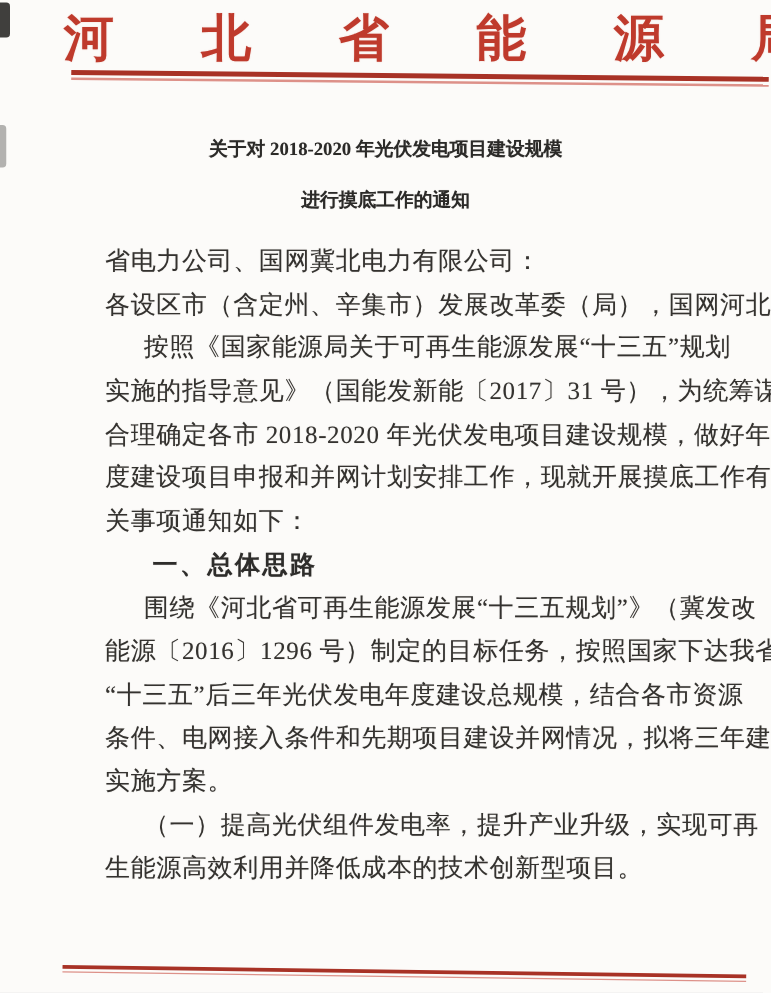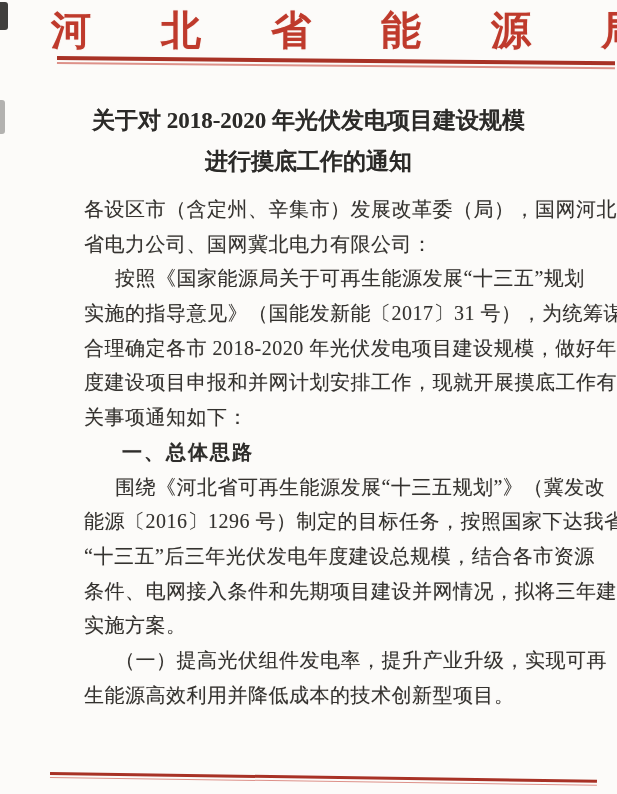--- a/index.html
+++ b/index.html
@@ -51,21 +51,21 @@
   }
   .divider.bottom{
     left:50px;right:20px;top:772px;
     border-top-width:3px;border-bottom-width:1px;
     transform:rotate(.8deg);
   }
   
   .doc-title{
     position:absolute;top:100px;left:0;right:0;margin:0;
     text-align:center;
-    font-size:23px;font-weight:bold;
+    font-size:15px;font-weight:bold;
     line-height:41px;color:#2b2a28;
     text-shadow:0 0 .6px rgba(50,45,40,.4);
   }
   .doc-title .t-line{display:block;}
   
   .doc-body{
     position:absolute;left:84px;top:192px;width:490px;
     font-size:20px;line-height:34.7px;
     letter-spacing:.5px;
     text-shadow:0 0 .7px rgba(60,55,50,.35);
@@ -92,22 +92,22 @@
     <div class="agency-name">河  北  省  能  源  局</div>
     <div class="divider top"></div>
   </header>
 
   <h1 class="doc-title">
     <span class="t-line">关于对 2018-2020 年光伏发电项目建设规模</span>
     <span class="t-line">进行摸底工作的通知</span>
   </h1>
 
   <main class="doc-body">
+    <div class="line">省电力公司、国网冀北电力有限公司：</div>
     <div class="line">各设区市（含定州、辛集市）发展改革委（局），国网河北</div>
-    <div class="line">省电力公司、国网冀北电力有限公司：</div>
     <div class="line indent">按照《国家能源局关于可再生能源发展“十三五”规划</div>
     <div class="line">实施的指导意见》（国能发新能〔2017〕31 号），为统筹谋划、</div>
     <div class="line">合理确定各市 2018-2020 年光伏发电项目建设规模，做好年</div>
     <div class="line">度建设项目申报和并网计划安排工作，现就开展摸底工作有</div>
     <div class="line">关事项通知如下：</div>
     <div class="line heading">一、总体思路</div>
     <div class="line indent">围绕《河北省可再生能源发展“十三五规划”》（冀发改</div>
     <div class="line">能源〔2016〕1296 号）制定的目标任务，按照国家下达我省</div>
     <div class="line">“十三五”后三年光伏发电年度建设总规模，结合各市资源</div>
     <div class="line">条件、电网接入条件和先期项目建设并网情况，拟将三年建</div>

